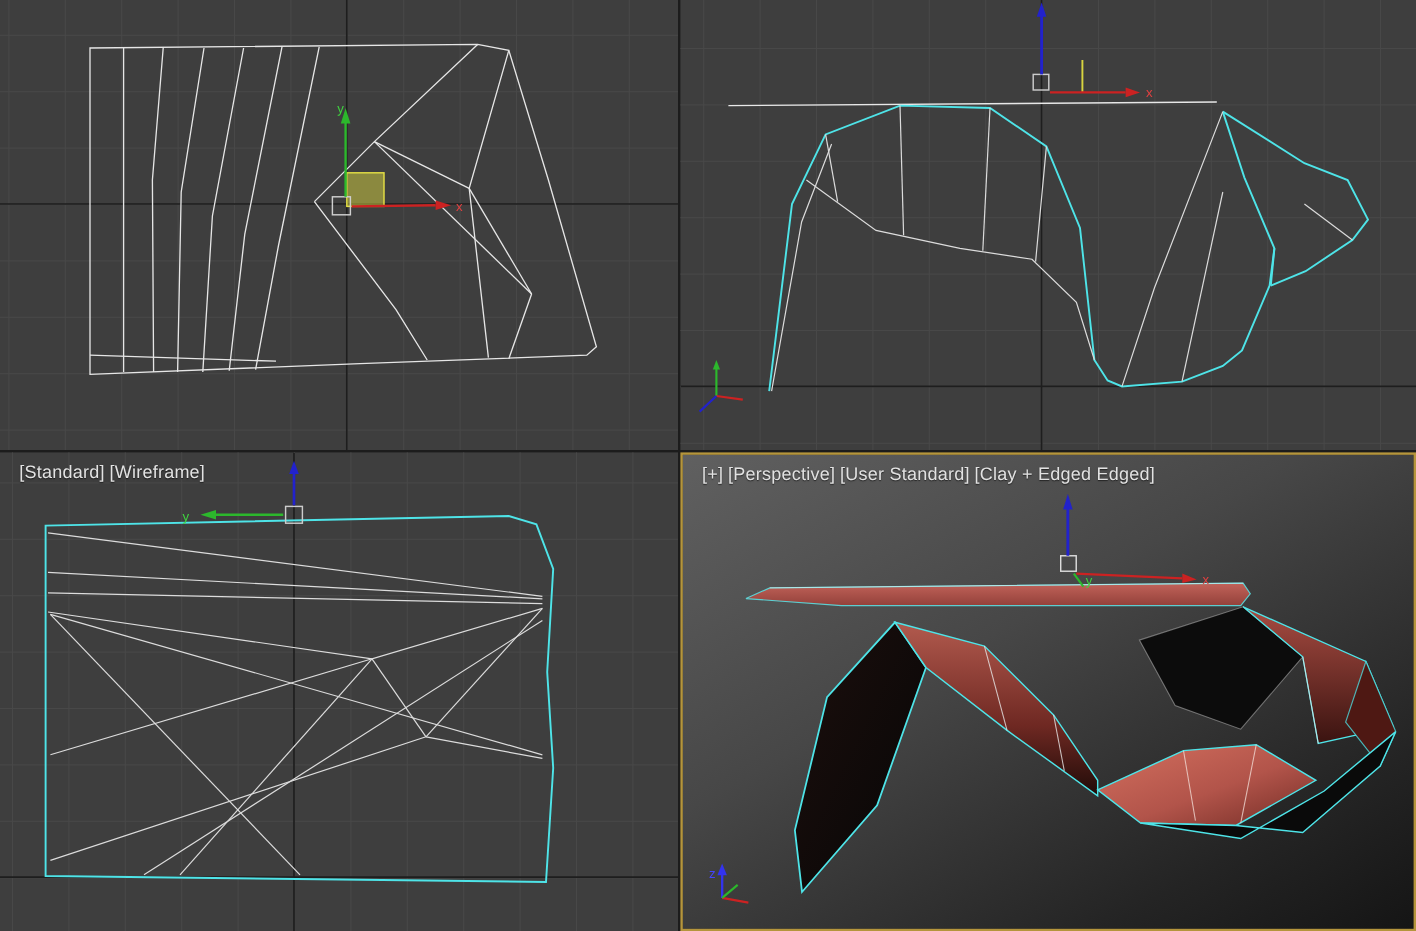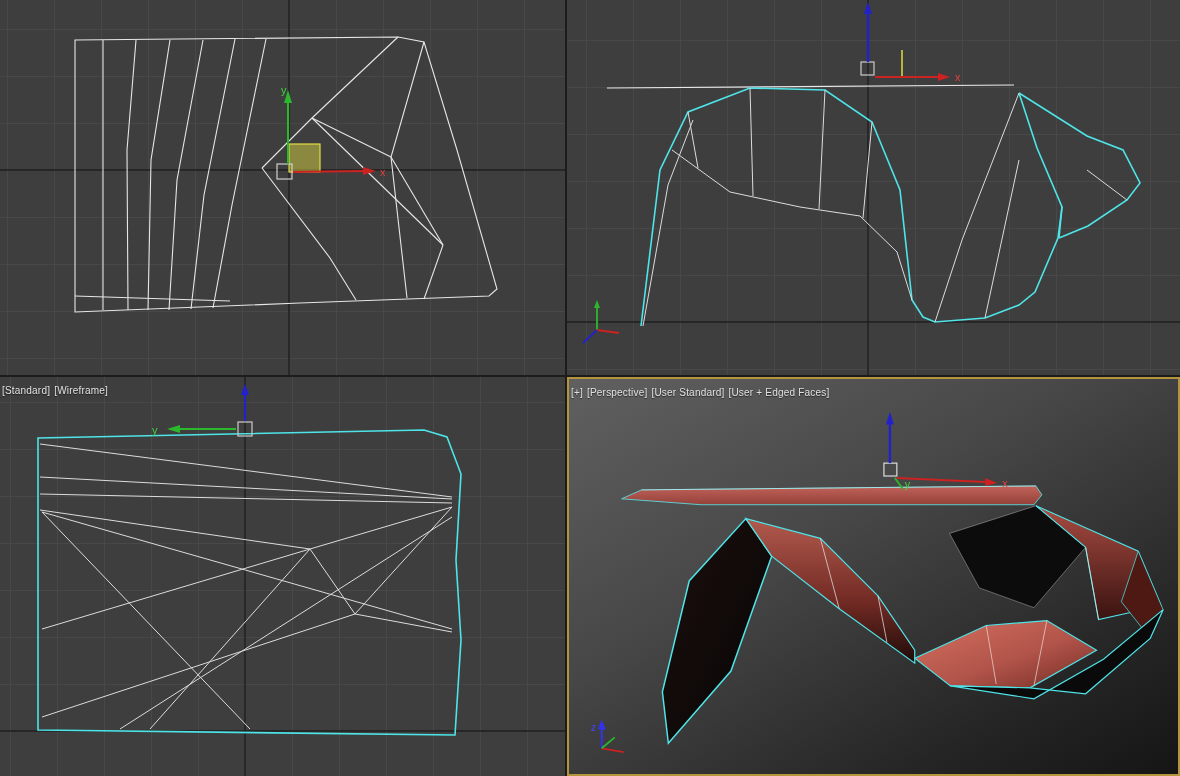--- a/index.html
+++ b/index.html
@@ -18,22 +18,22 @@
   #vp-tl{left:0;top:0;width:565px;height:375px;background-position:7px 29px;}
   #vp-tr{left:567px;top:0;width:613px;height:375px;background-position:19px 40px;}
   #vp-bl{left:0;top:377px;width:565px;height:399px;background-position:10px 25px;}
   #vp-br{
     left:567px;top:377px;width:613px;height:399px;box-sizing:border-box;
     border:2px solid #b5953c;
     background:linear-gradient(150deg,#606060 0%,#474747 40%,#242424 80%,#151515 100%);
   }
   .viewport svg{position:absolute;left:0;top:0;width:100%;height:100%;display:block;}
   .vp-label{
-    position:absolute;left:2px;top:8px;z-index:6;
-    font-size:10px;color:#e2e2e2;letter-spacing:.2px;white-space:nowrap;
+    position:absolute;left:16px;top:8px;z-index:6;
+    font-size:15px;color:#e2e2e2;letter-spacing:.2px;white-space:nowrap;
     text-shadow:0 1px 1px rgba(0,0,0,.6);
   }
   .vp-label span{margin-right:4px;cursor:pointer;}
   text{font-family:"Liberation Sans",sans-serif;font-size:11px;}
   .axislbl{font-size:11px;}
 </style>
 </head>
 <body>
 
 <div id="stage">
@@ -152,21 +152,21 @@
         <polygon points="241,18 249,18 245,7" fill="#2222cc"></polygon>
         <line x1="236" y1="52" x2="178" y2="52" stroke="#2cb82c" stroke-width="2"></line>
         <polygon points="180,48 180,56 167,52" fill="#2cb82c"></polygon>
         <text x="152" y="57" fill="#3fd43f" class="axislbl">y</text>
       </g>
     </svg>
   </div>
 
   <div class="viewport" id="vp-br">
     <div class="vp-label">
-      <span>[+]</span><span>[Perspective]</span><span>[User Standard]</span><span>[User + Edged Faces]</span>
+      <span>[+]</span><span>[Perspective]</span><span>[User Standard]</span><span>[Clay + Edged Edged]</span>
     </div>
     <svg viewBox="0 0 613 399" preserveAspectRatio="none">
       <defs>
         <linearGradient id="gp" x1="0" y1="0" x2="0" y2="1">
           <stop offset="0" stop-color="#c2635a"></stop>
             <stop offset="1" stop-color="#93413a"></stop>
         </linearGradient>
         <linearGradient id="gb" x1="0" y1="0" x2="0" y2="1">
           <stop offset="0" stop-color="#b25a4e"></stop>
             <stop offset="0.6" stop-color="#6e2822"></stop>

